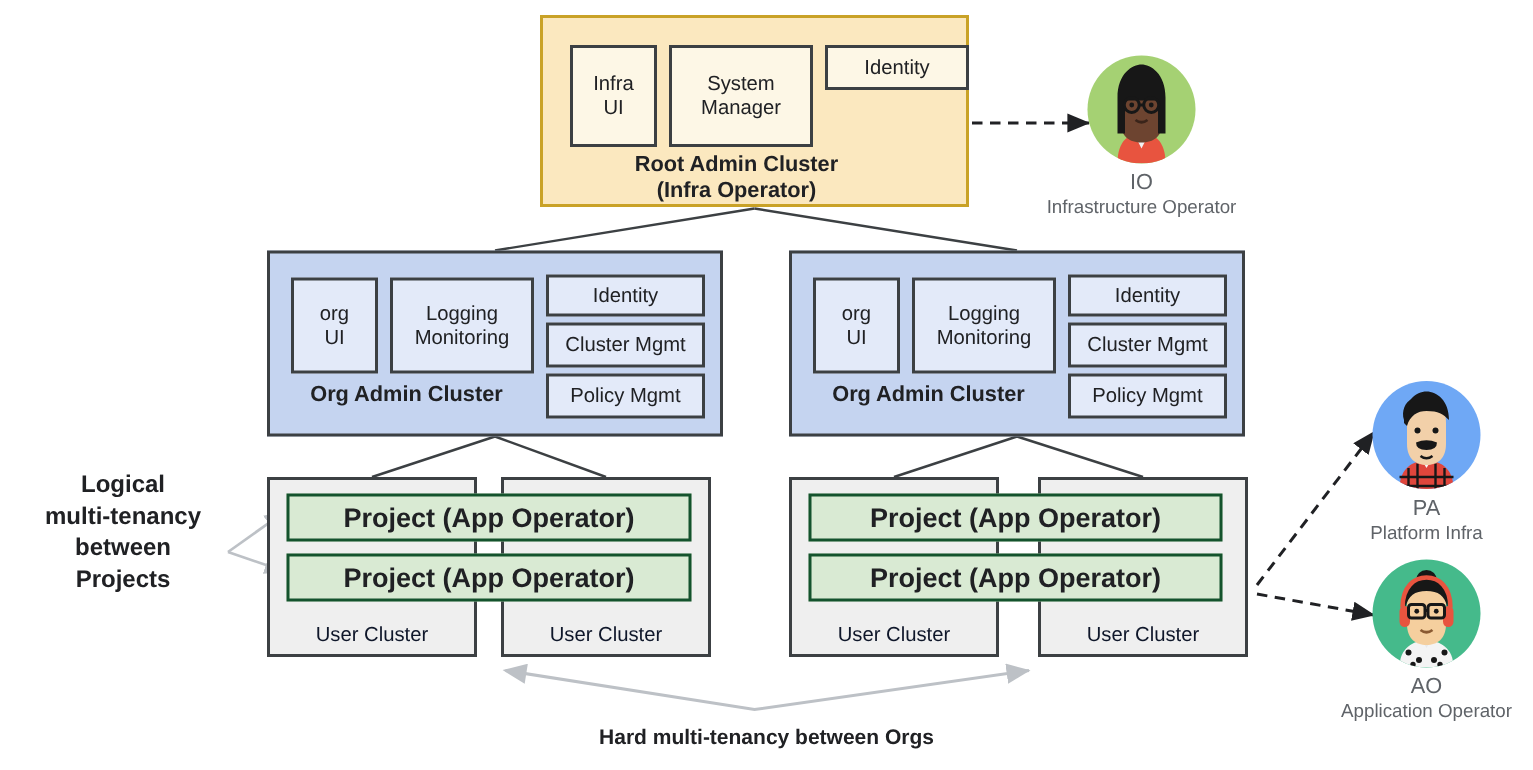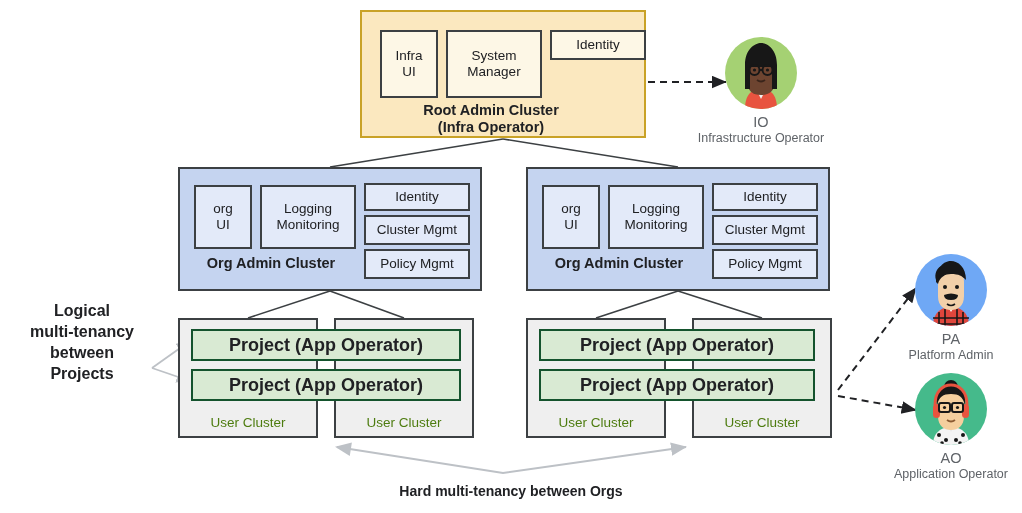--- a/index.html
+++ b/index.html
@@ -30,35 +30,35 @@
   .o-cmgmt{left:184px;top:46px;width:106px;height:30px;}
   .o-pmgmt{left:184px;top:80px;width:106px;height:30px;}
   .org-title{position:absolute;left:0px;top:86px;width:182px;text-align:center;font-weight:bold;font-size:14.5px;color:#202124;}
 
   
   .user-cluster{top:318px;width:140px;height:120px;background:#efefef;border:2px solid #3c4043;}
   .uc-1{left:178px;}
   .uc-2{left:334px;}
   .uc-3{left:526px;}
   .uc-4{left:692px;}
-  .uc-label{position:absolute;left:0;right:0;bottom:6px;text-align:center;font-size:13.5px;color:#4d7c0f;}
+  .uc-label{position:absolute;left:0;right:0;bottom:6px;text-align:center;font-size:13.5px;color:#0f172a;}
 
   
   .project{position:absolute;box-sizing:border-box;background:#d9ead3;border:2px solid #14532d;
            display:flex;align-items:center;justify-content:center;font-weight:bold;font-size:18px;color:#202124;}
   .pj-l1{left:191px;top:329px;width:270px;height:32px;}
   .pj-l2{left:191px;top:369px;width:270px;height:32px;}
   .pj-r1{left:539px;top:329px;width:276px;height:32px;}
   .pj-r2{left:539px;top:369px;width:276px;height:32px;}
 
   .inner-text{position:absolute;left:0;right:0;top:50%;transform:translateY(-50%);
               text-align:center;font-size:13.5px;color:#202124;line-height:16px;}
 
   
-  .left-caption{position:absolute;left:8px;top:300px;width:148px;text-align:center;
+  .left-caption{position:absolute;left:8px;top:313px;width:148px;text-align:center;
                 font-weight:bold;font-size:16px;color:#202124;line-height:21px;}
 
   
   .bottom-caption{position:absolute;left:261px;top:483px;width:500px;text-align:center;
                   font-weight:bold;font-size:14px;color:#202124;}
 
   
   .persona{position:absolute;width:140px;text-align:center;}
   .p-io{left:691px;top:37px;}
   .p-pa{left:881px;top:254px;}
@@ -235,21 +235,21 @@
         <path d="M23 28 C23 16 29 11 36 11 C43 11 49 16 49 28 L49 42 C49 52 43 56 36 56 C29 56 23 52 23 42 Z" fill="#f2d0a9"></path>
         <path d="M21 28 C21 13 29 7 36 7 C43 7 51 13 51 26 C47 22 44 20 36 20 C30 20 25 23 23 30 Z" fill="#171717"></path>
         <path d="M21 26 C19 20 22 14 26 12 C24 17 24 21 25 24 Z" fill="#171717"></path>
         <circle cx="30" cy="33" r="2" fill="#171717"></circle>
         <circle cx="42" cy="33" r="2" fill="#171717"></circle>
         <path d="M29 41 Q36 38 43 41 Q43 46 36 46 Q29 46 29 41 Z" fill="#171717"></path>
         <path d="M32 50 Q36 53 40 50" stroke="#171717" stroke-width="1.6" fill="none"></path>
       </svg>
     </div>
     <div class="p-abbr">PA</div>
-    <div class="p-role">Platform Admin</div>
+    <div class="p-role">Platform Infra</div>
   </div>
 
   <div class="persona p-ao">
     <div class="avatar" style="background:#45ba8b;">
       <svg viewBox="0 0 72 72" width="72" height="72">
         <path d="M18 72 C18 59 27 54 36 54 C45 54 54 59 54 72 Z" fill="#f4f4f4"></path>
         <circle cx="24" cy="62" r="2" fill="#171717"></circle>
           <circle cx="31" cy="67" r="2" fill="#171717"></circle>
         <circle cx="41" cy="67" r="2" fill="#171717"></circle>
           <circle cx="48" cy="62" r="2" fill="#171717"></circle>

